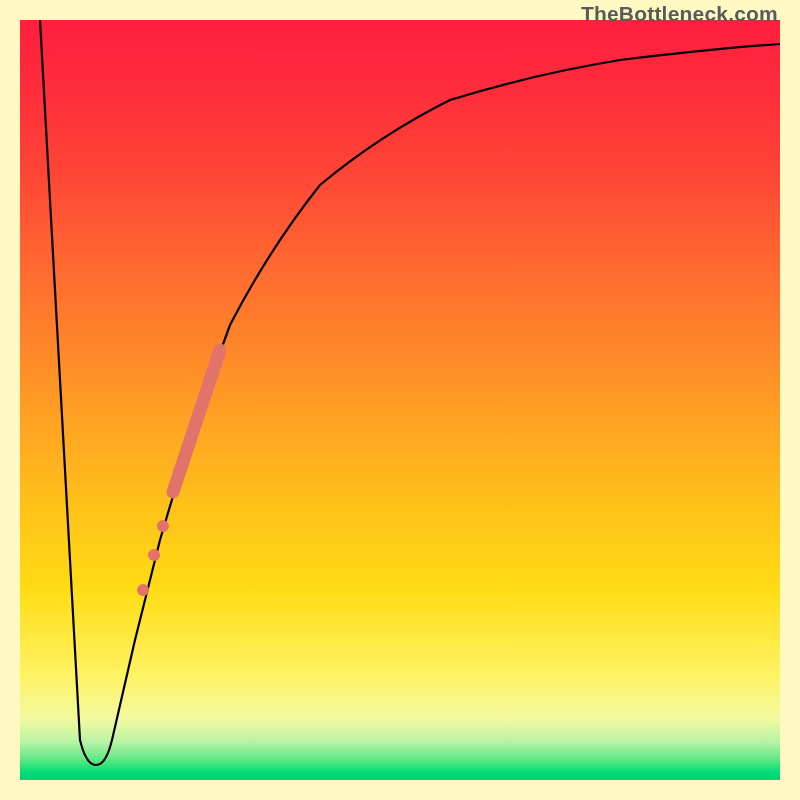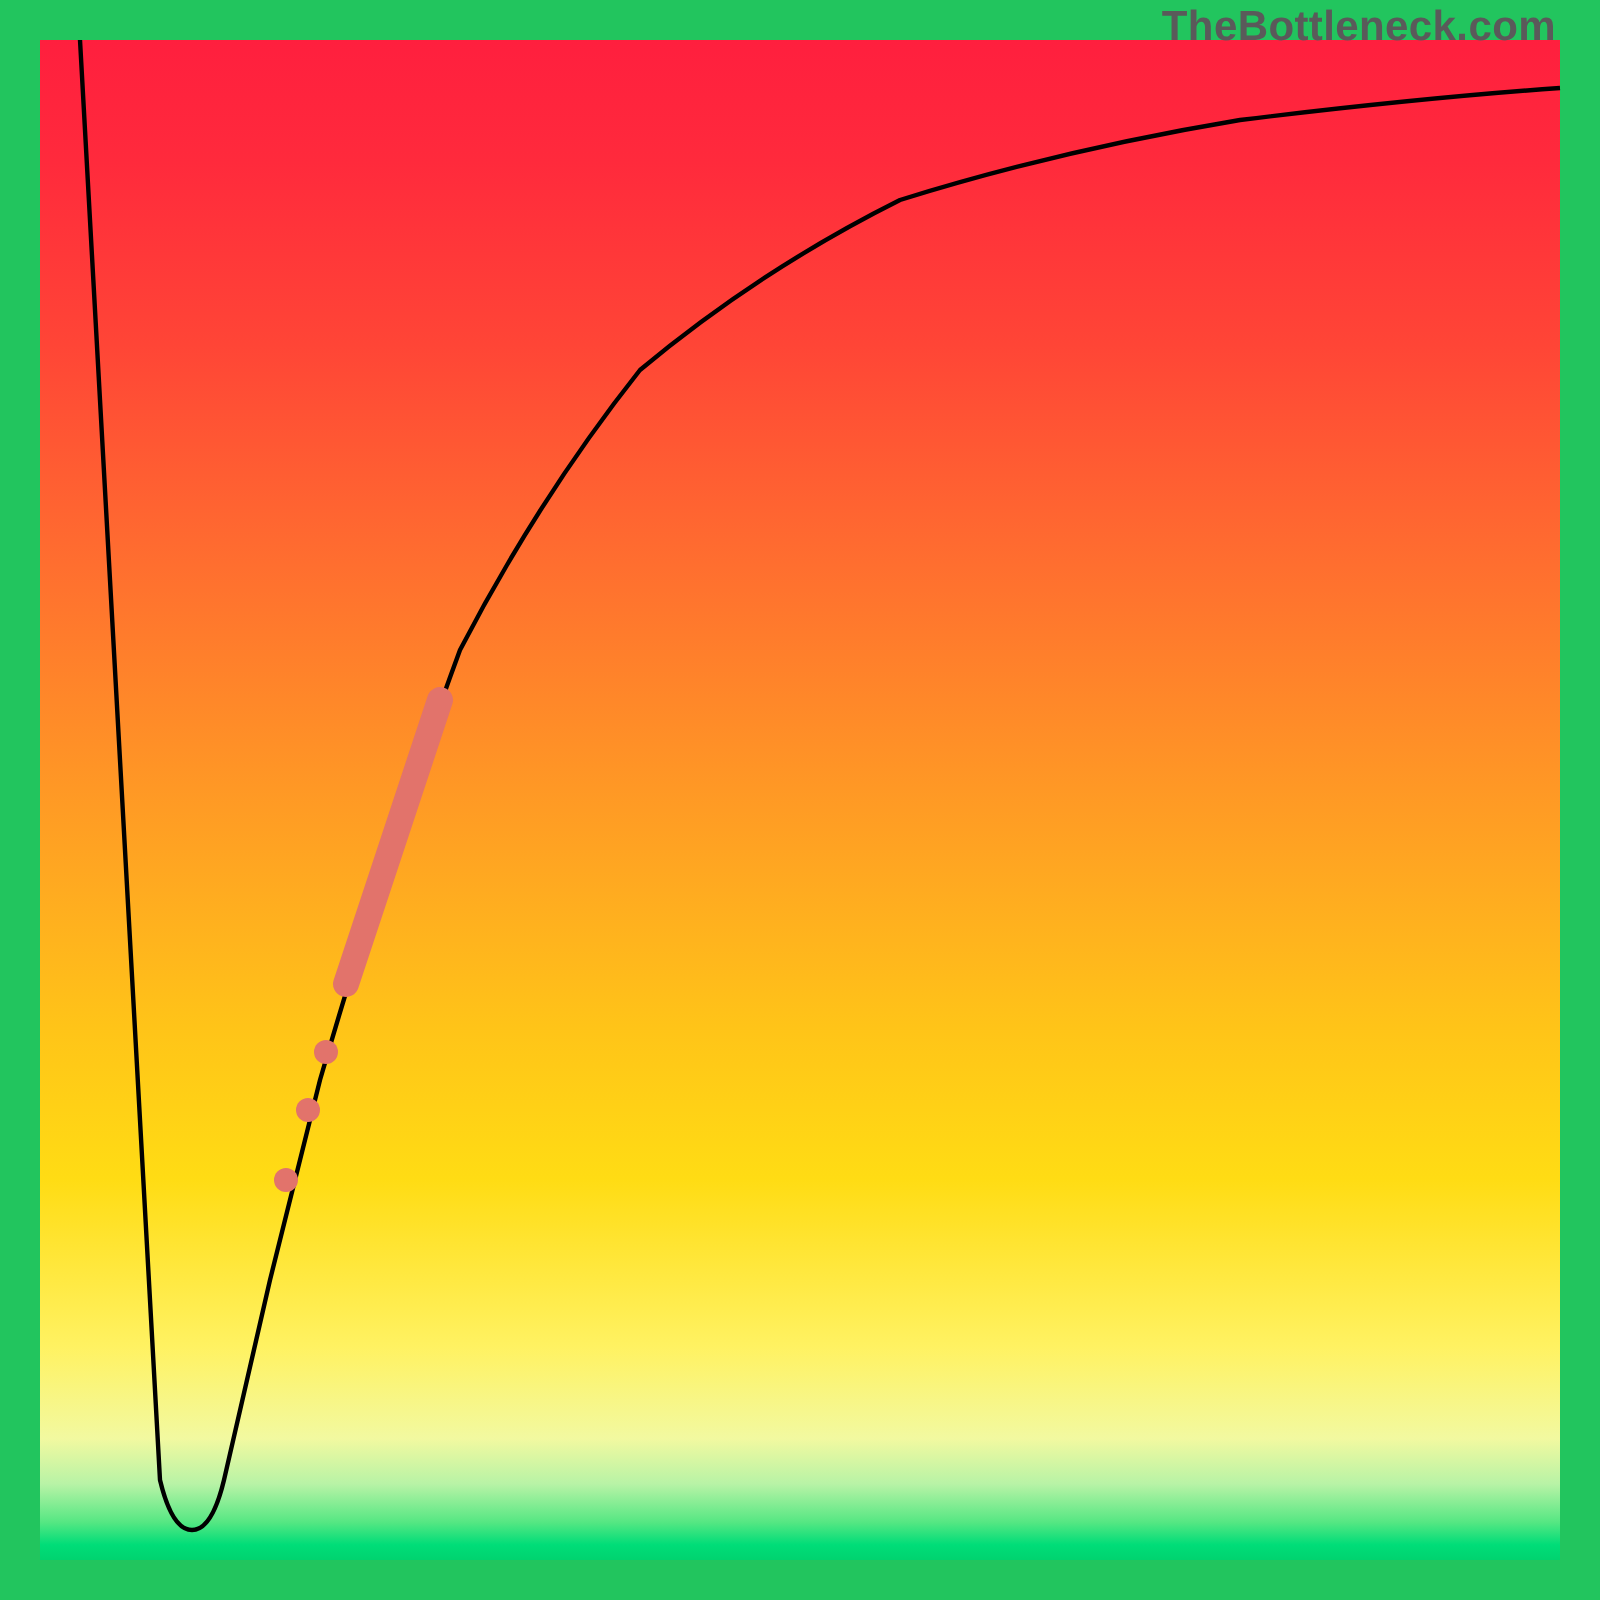--- a/index.html
+++ b/index.html
@@ -7,21 +7,21 @@
     padding: 0;
     width: 800px;
     height: 800px;
     background: #000;
     overflow: hidden;
   }
   .chart-container {
     position: relative;
     width: 800px;
     height: 800px;
-    background: #22c55e;
+    background: #fef9c3;
   }
   .plot-area {
     position: absolute;
     left: 20px;
     top: 20px;
     width: 760px;
     height: 760px;
     background: linear-gradient(to bottom,
       #ff1f3e 0%,
       #ff2a3c 8%,

